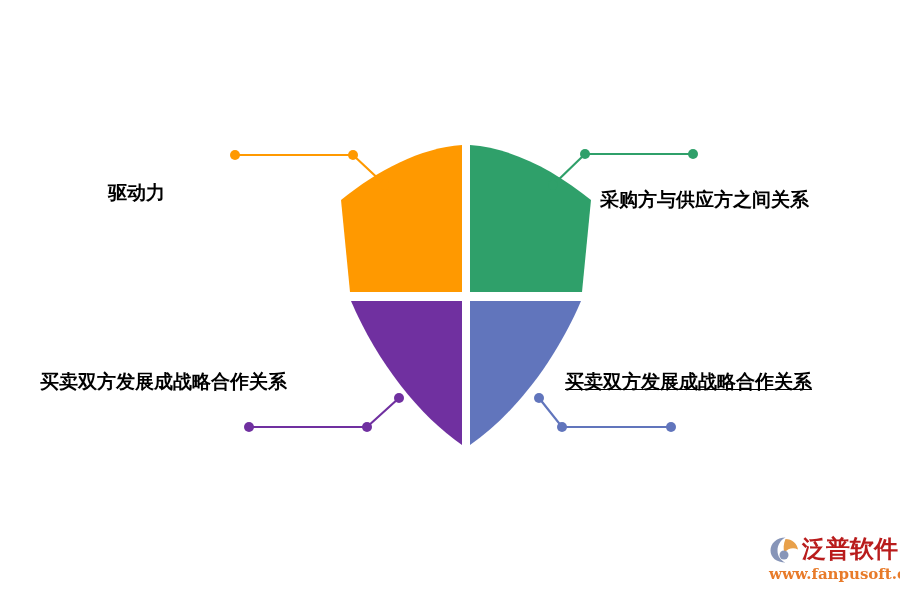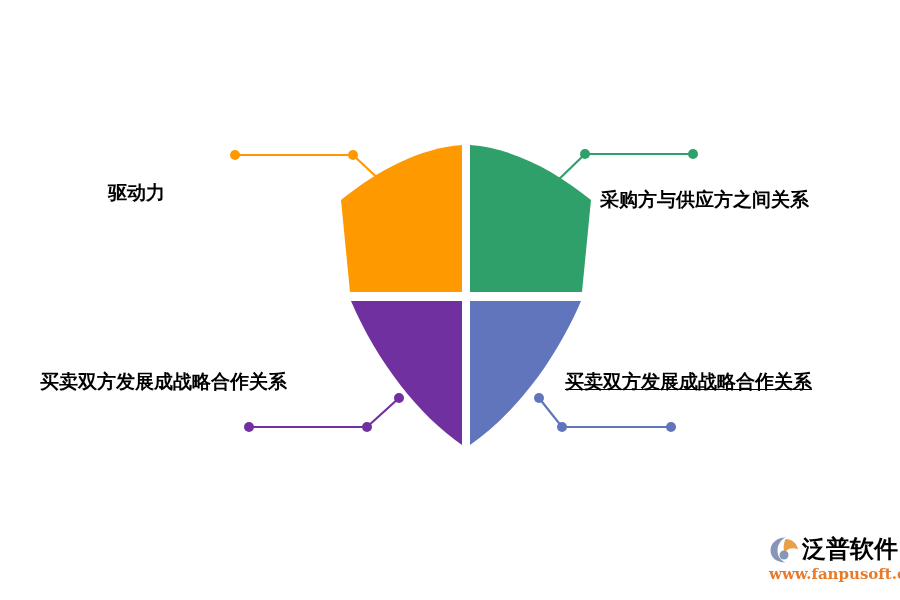--- a/index.html
+++ b/index.html
@@ -70,21 +70,21 @@
     width: 34px;
     height: 30px;
   }
   #watermark-text {
     position: absolute;
     left: 34px;
     top: 0px;
     font-family: "DejaVu Sans", "Liberation Sans", sans-serif;
     font-size: 24px;
     font-weight: 700;
-    color: #000000;
+    color: #b91c1c;
     letter-spacing: 0px;
     line-height: 32px;
     white-space: nowrap;
   }
   #watermark-url {
     position: absolute;
     left: 1px;
     top: 32px;
     font-family: "DejaVu Serif", "Liberation Serif", serif;
     font-size: 15px;

